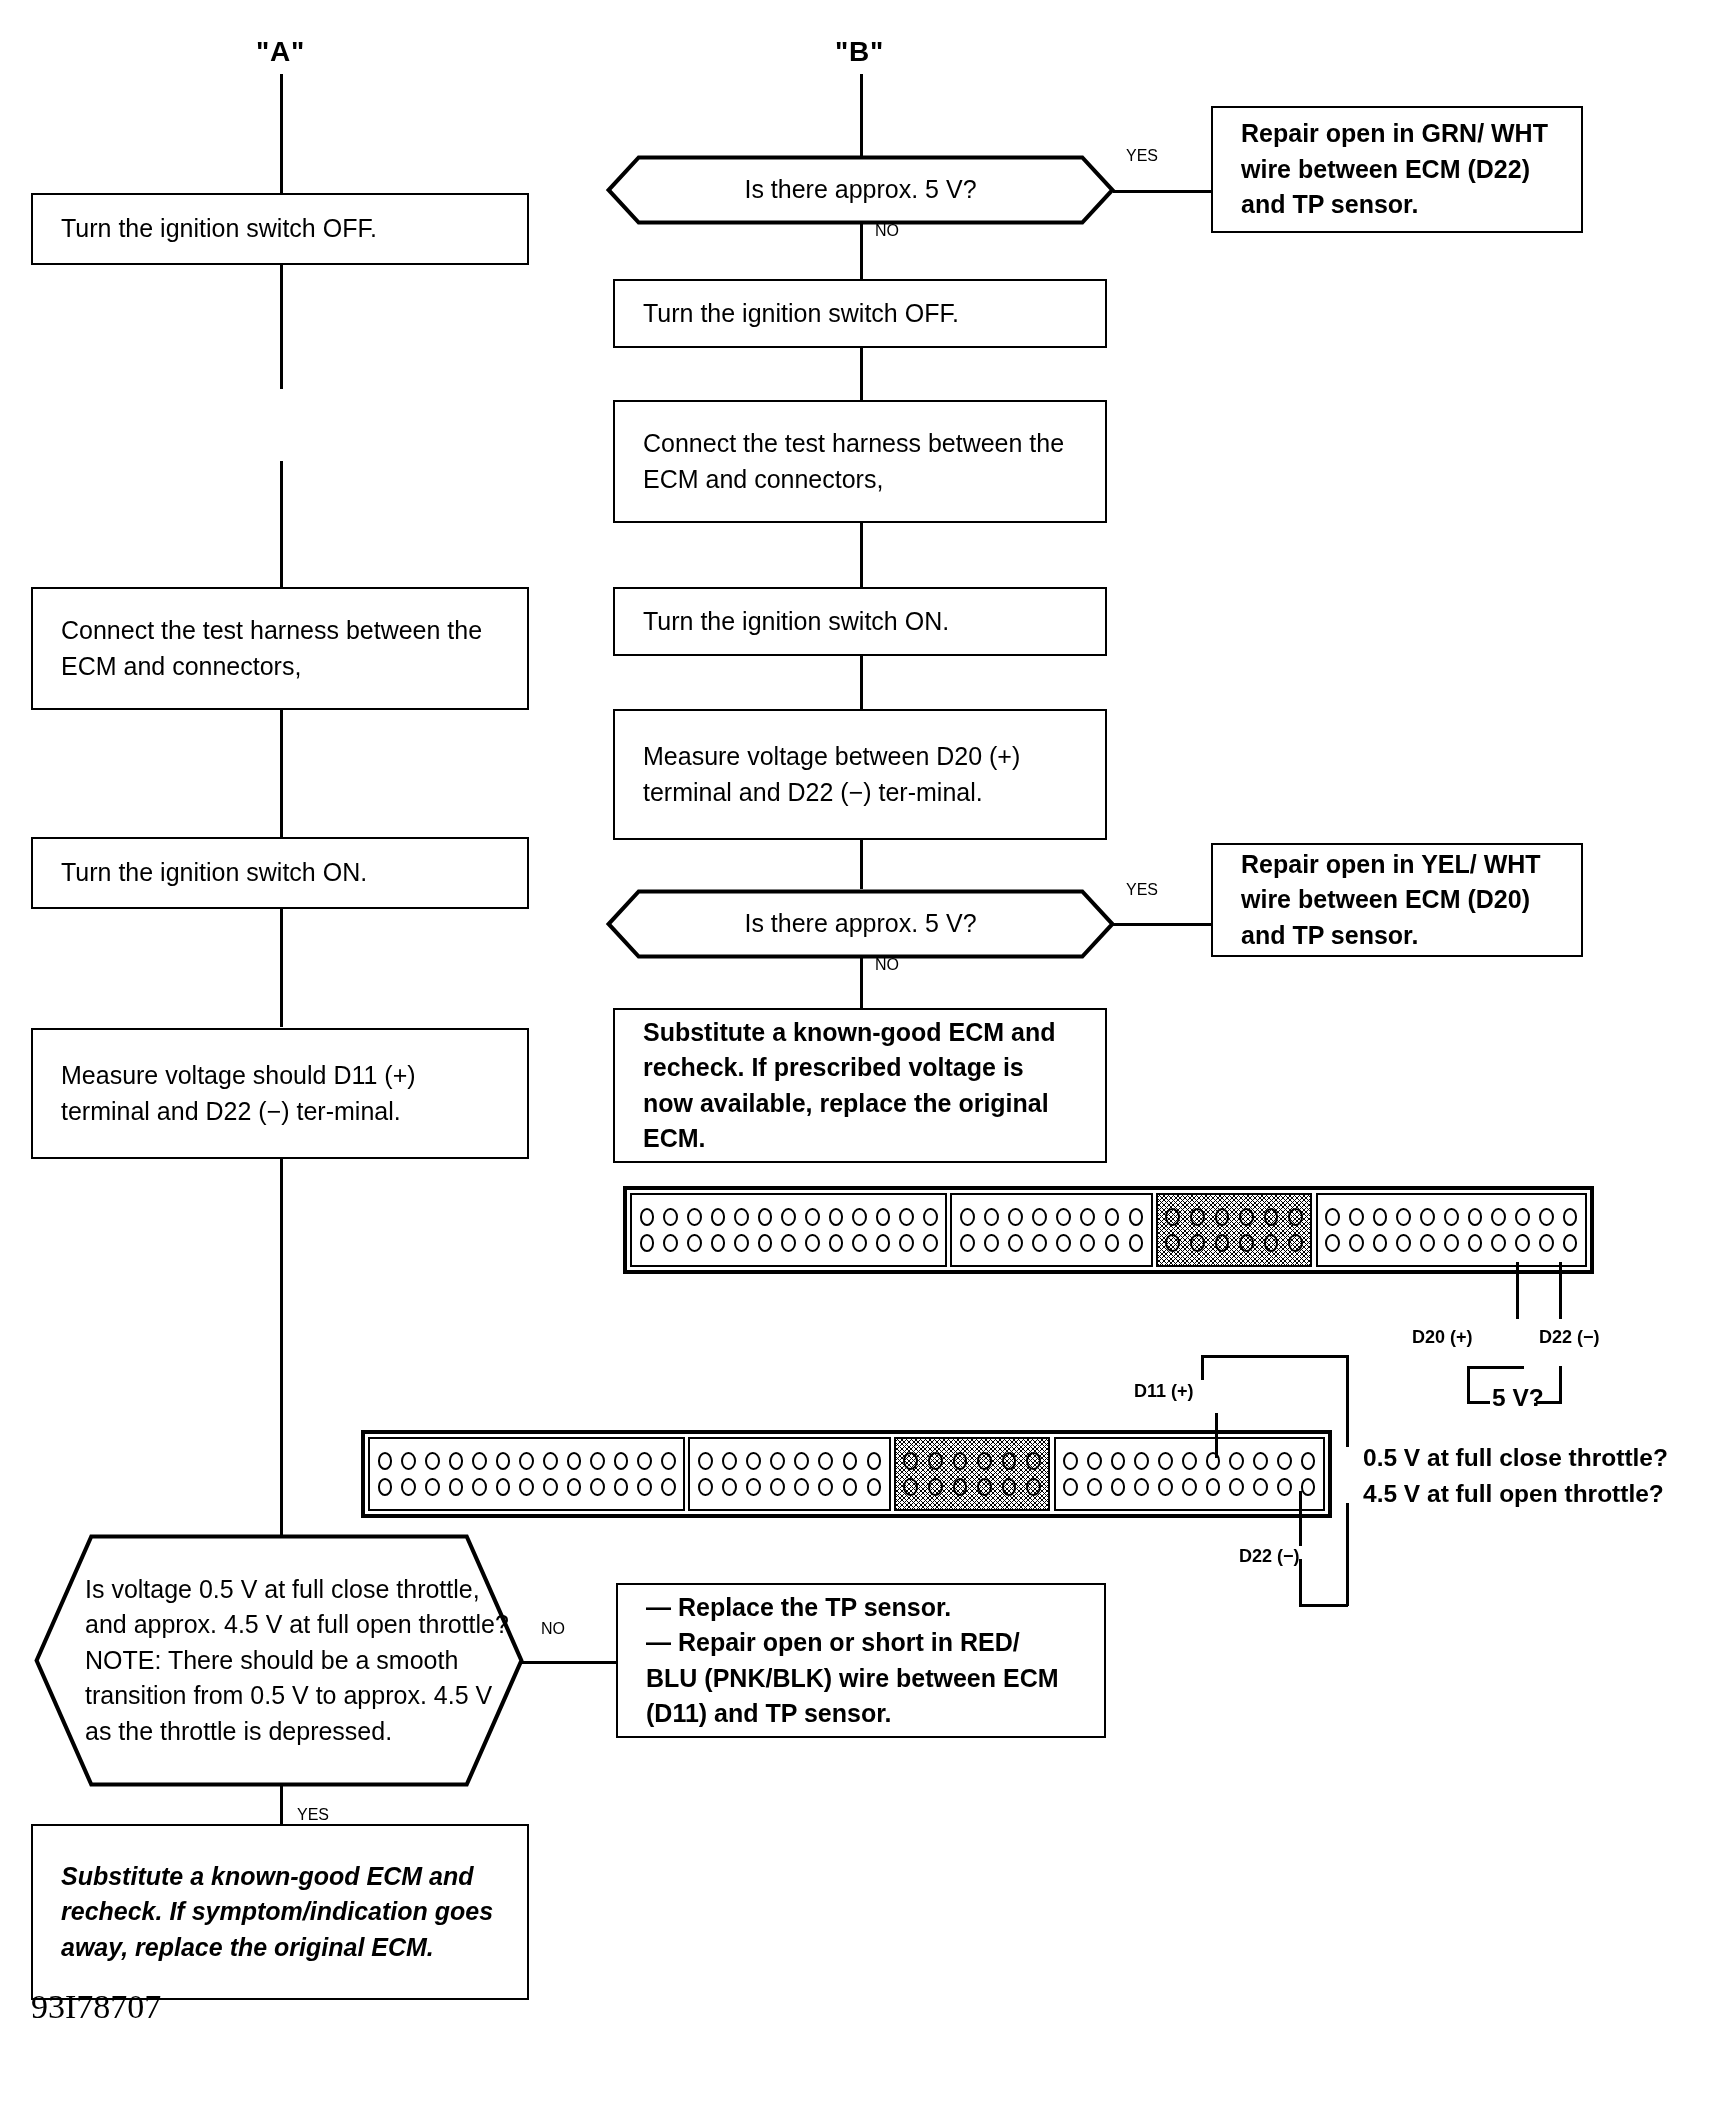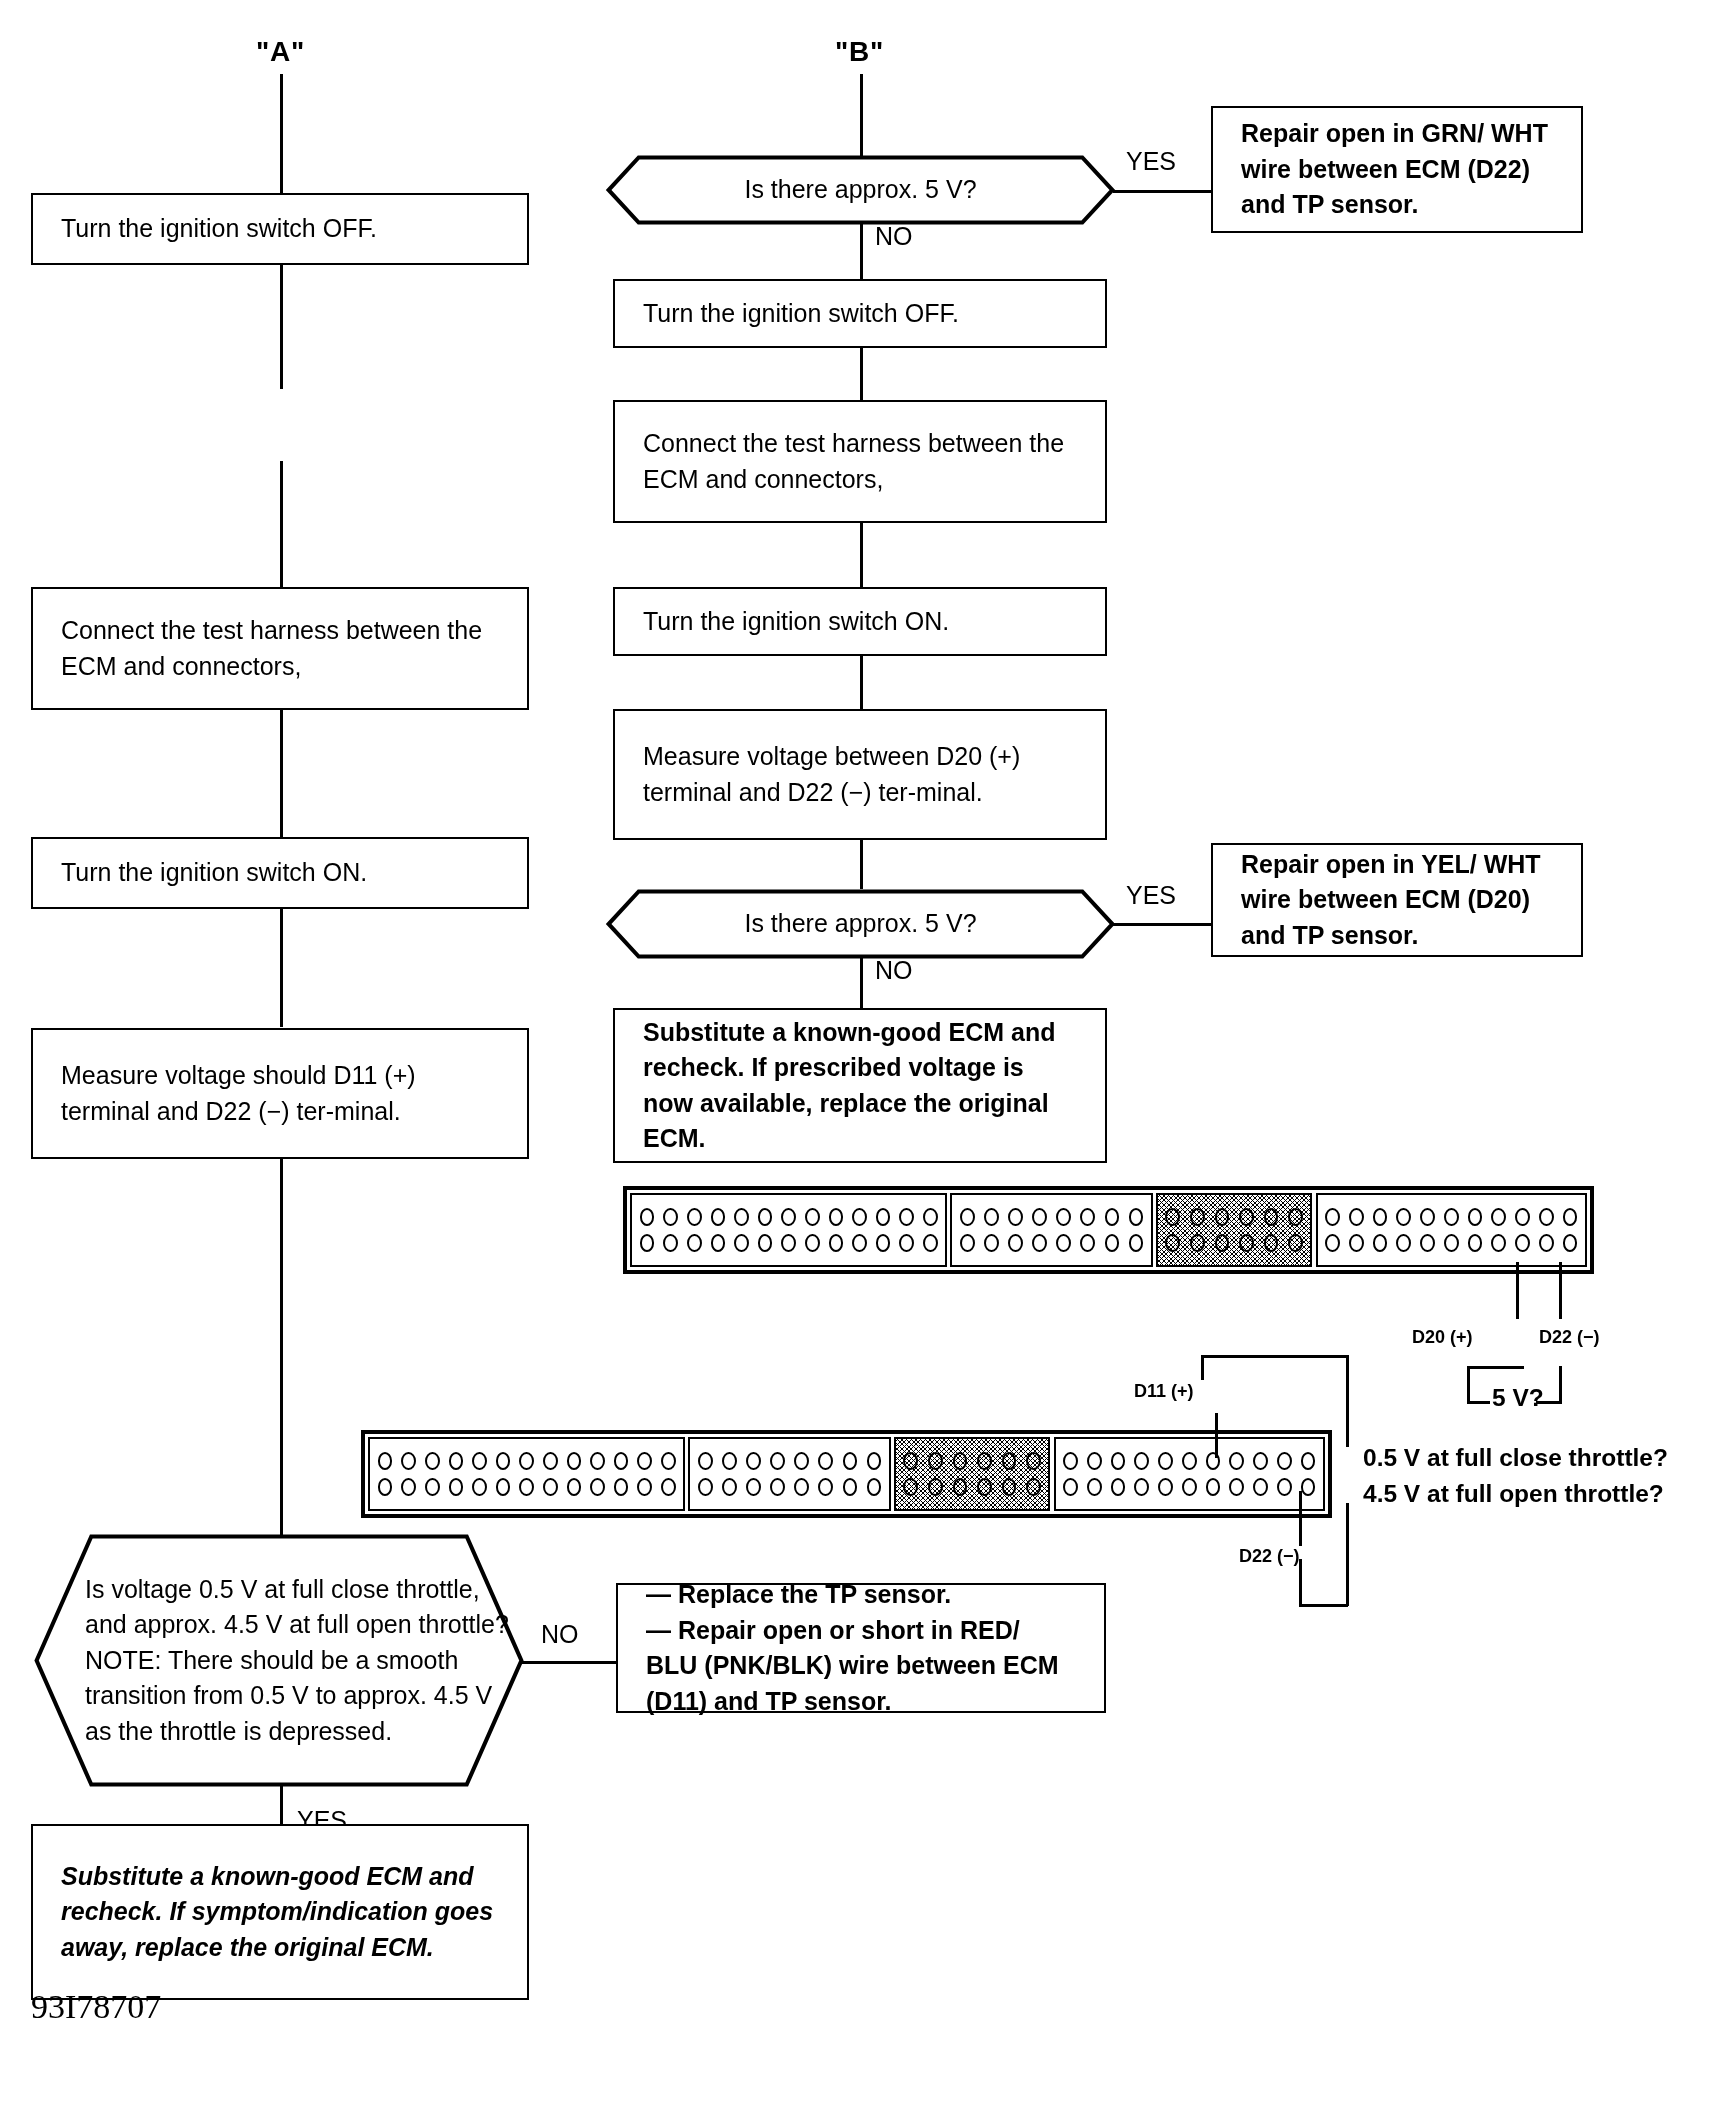--- a/index.html
+++ b/index.html
@@ -19,21 +19,21 @@
   .hline{position:absolute;height:2.5px;background:#000;}
 
   
   .hex{position:absolute;box-sizing:border-box;}
   .hex svg{position:absolute;left:0;top:0;}
   .hex .htxt{position:absolute;left:0;top:0;width:100%;height:100%;
              display:flex;align-items:center;justify-content:center;
              font-size:25px;line-height:1.42;text-align:center;}
   .hex.lefttext .htxt{justify-content:flex-start;text-align:left;padding-left:51px;box-sizing:border-box;}
 
-  .branch{position:absolute;font-size:25px;}
+  .branch{position:absolute;font-size:16px;}
 
   
   .connector{position:absolute;border:4.9px solid #000;background:#fff;box-sizing:border-box;
              display:flex;align-items:stretch;padding:3.3px;}
   .cseg{border:2.5px solid #000;box-sizing:border-box;display:flex;flex-direction:column;
         justify-content:space-evenly;padding:4.9px 7.4px;background:#fff;margin-right:3.3px;}
   .cseg:last-child{margin-right:0;}
   .cseg.shaded{background:
       repeating-linear-gradient(45deg,#000 0 0.8px,transparent 0.8px 3.3px),
       repeating-linear-gradient(-45deg,#000 0 0.8px,transparent 0.8px 3.3px);
@@ -93,21 +93,21 @@
   <div class="hline" style="left:522px;top:1661px;width:94px;"></div>
   <div class="branch" style="left:541px;top:1620px;">NO</div>
 
   <div class="vline" style="left:280px;top:1786px;height:86px;"></div>
   <div class="branch" style="left:297px;top:1806px;">YES</div>
 
   <div class="box bold" style="left:31px;top:1824px;width:498px;height:176px;font-style:italic;">
     <span class="txt">Substitute  a  known-good  ECM and recheck. If symptom/indication goes away, replace the original ECM.</span>
   </div>
 
-  <div class="box bold" style="left:616px;top:1583px;width:490px;height:130px;">
+  <div class="box bold" style="left:616px;top:1583px;width:490px;height:155px;">
     <span class="txt">
       <span>—  Replace the TP sensor.</span><br>
       <span>—  Repair  open  or  short in RED/ BLU (PNK/BLK) wire between ECM (D11) and TP sensor.</span>
     </span>
   </div>
 
   <div class="conn-label" style="left:835px;top:36px;">"B"</div>
   <div class="vline" style="left:860px;top:74px;height:82px;"></div>
 
   <div class="hex" style="left:605px;top:155px;width:511px;height:70px;">

